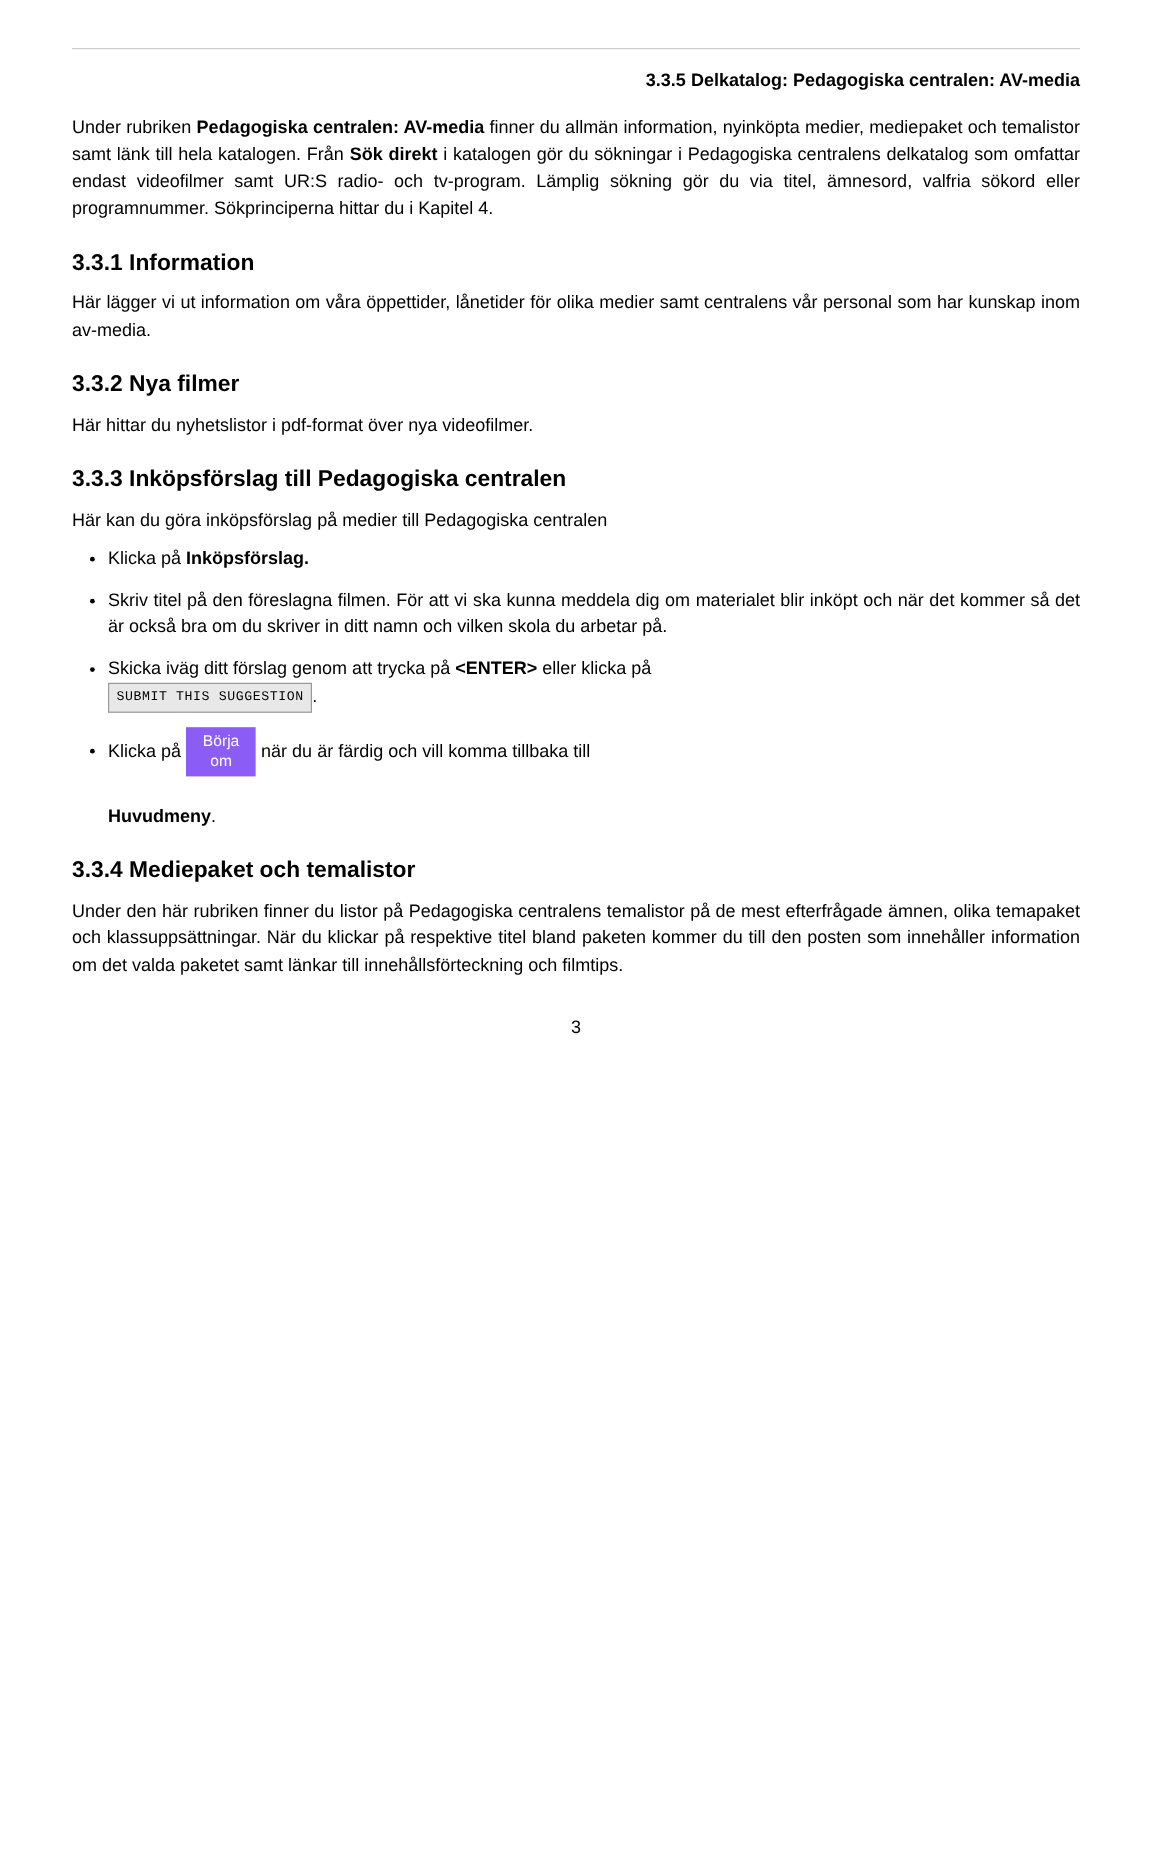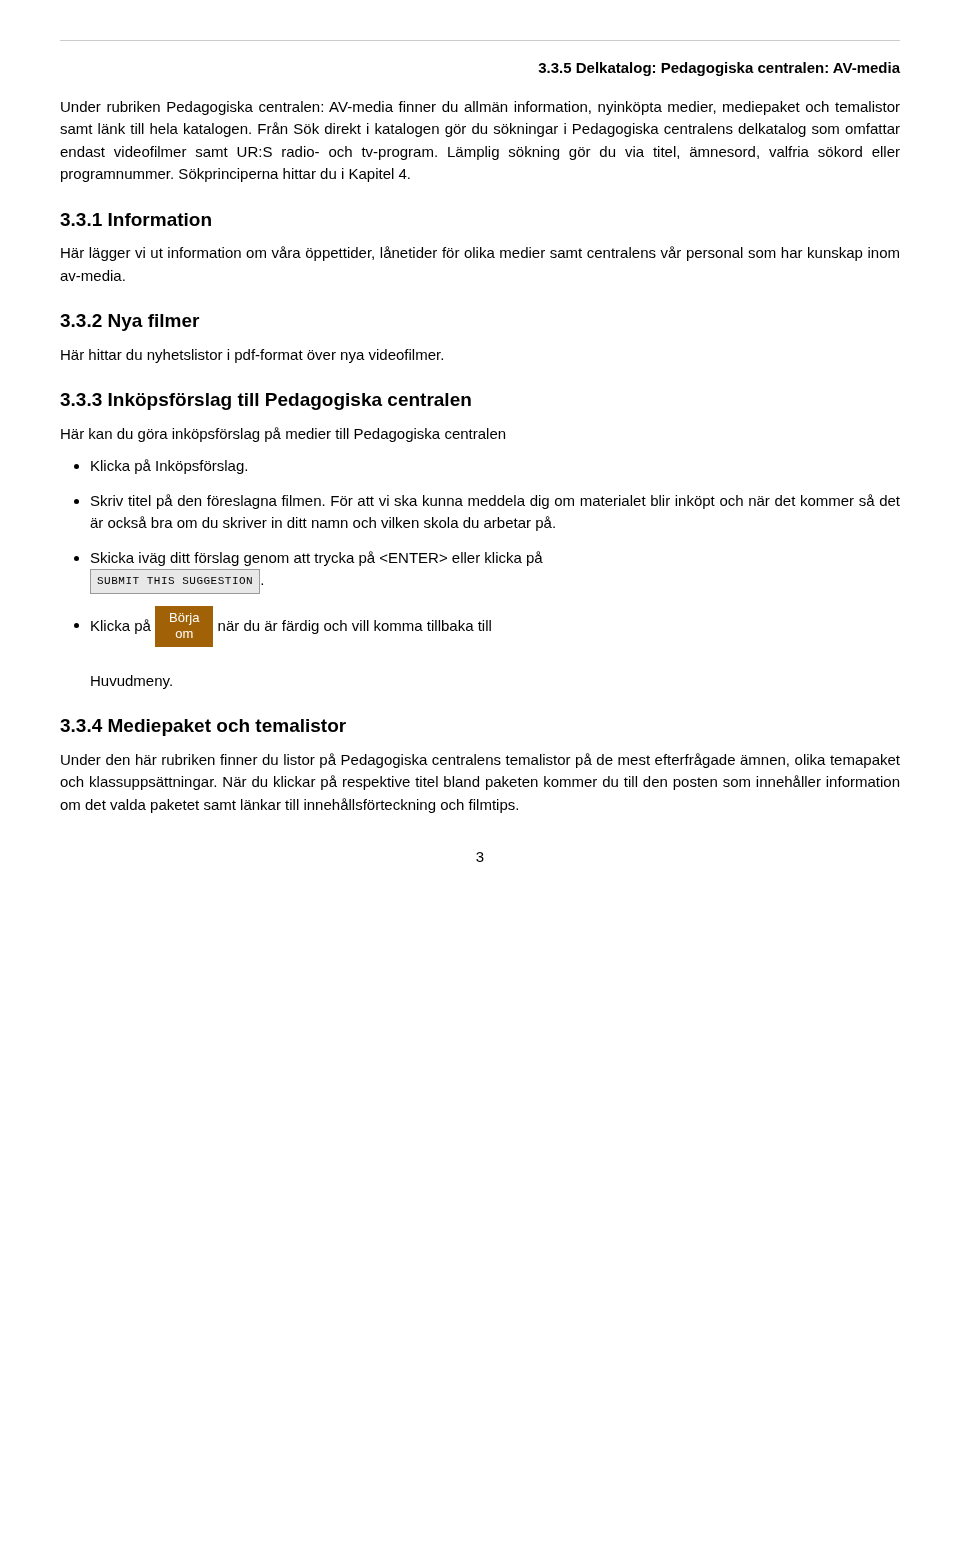--- a/index.html
+++ b/index.html
@@ -42,39 +42,39 @@
       margin-left: 30px;
       margin-bottom: 10px;
     }
 
     li {
       margin-bottom: 12px;
       text-align: justify;
     }
 
     .bold {
-      font-weight: normal;
+      font-weight: bold;
     }
 
     .submit-button {
       display: inline-block;
       border: 1px solid #999;
       background: #e8e8e8;
       padding: 3px 6px;
       font-size: 11px;
       font-family: Liberation Mono, monospace;
       color: #000;
       cursor: pointer;
       vertical-align: middle;
       letter-spacing: 0.5px;
     }
 
     .borja-om-button {
       display: inline-block;
-      background: #a16207;
+      background: #8b5cf6;
       color: #fff;
       padding: 4px 14px;
       font-size: 13px;
       font-family: Arial, sans-serif;
       cursor: pointer;
       vertical-align: middle;
       text-align: center;
       line-height: 1.3;
       border: none;
     }

